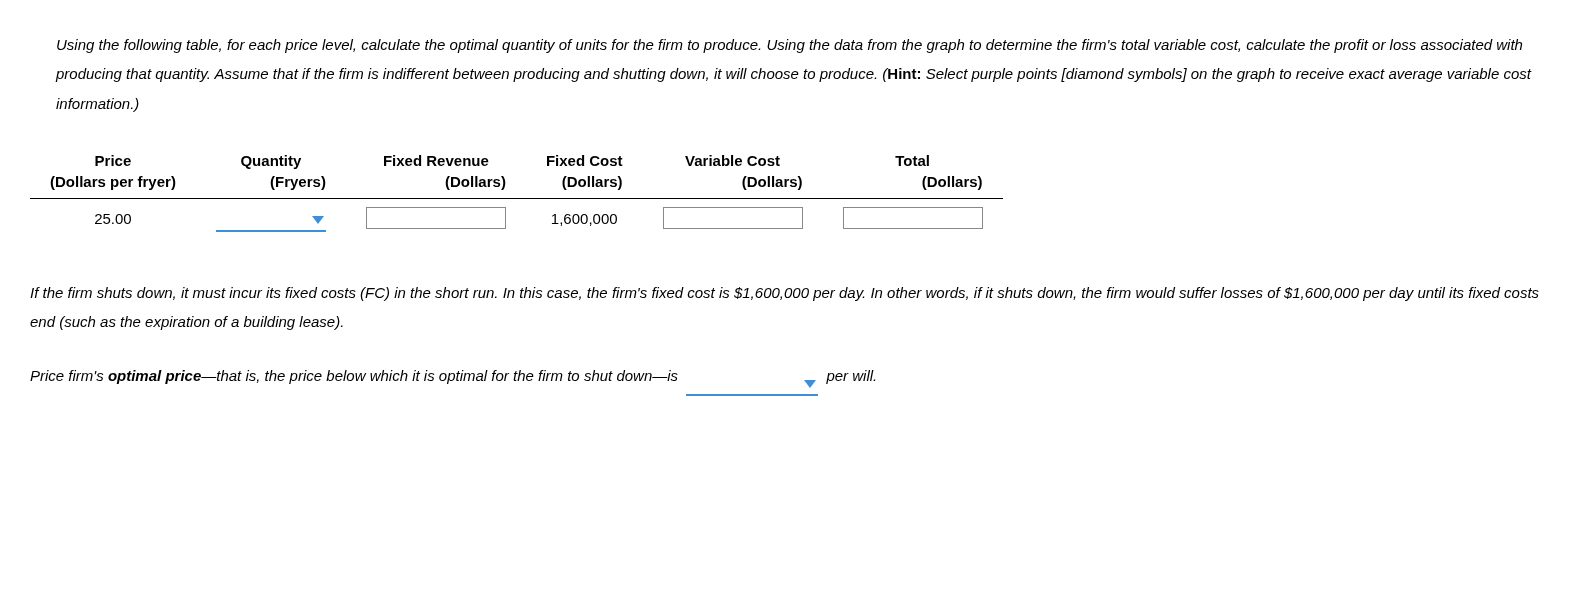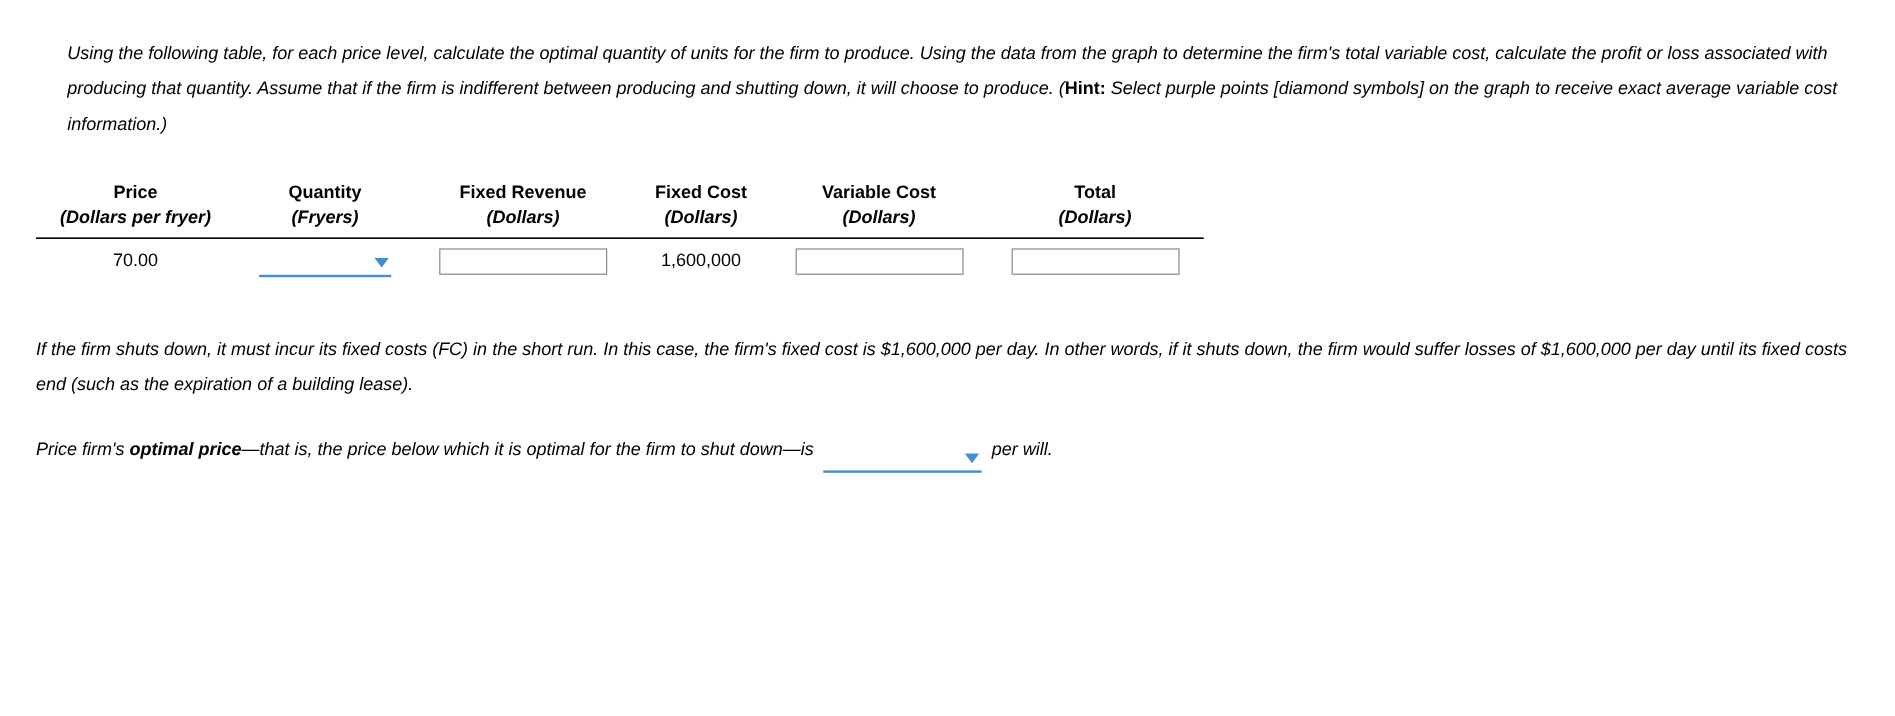--- a/index.html
+++ b/index.html
@@ -24,23 +24,23 @@
     border-collapse: collapse;
     margin-bottom: 40px;
   }
   table.data-table th {
     font-weight: bold;
     text-align: center;
     padding: 2px 20px;
     line-height: 1.4;
   }
   table.data-table th .sub {
-    font-style: italic;
     font-weight: bold;
     display: block;
+    text-align: right;
   }
   table.data-table thead tr:last-child th {
     border-bottom: 1.5px solid #000;
     padding-bottom: 6px;
   }
   table.data-table td {
     text-align: center;
     padding: 6px 20px;
     line-height: 1.3;
   }
@@ -131,21 +131,21 @@
         <span class="sub">(Dollars)</span>
       </th>
       <th>
         <span>Total</span>
         <span class="sub">(Dollars)</span>
       </th>
     </tr>
   </thead>
   <tbody>
     <tr>
-      <td>70.00</td>
+      <td>25.00</td>
       <td><span class="dropdown">
             <span></span>
             <span class="caret"></span>
           </span></td>
       <td><input class="text-input" value="" style=""></td>
       <td>1,600,000</td>
       <td><input class="text-input" value="" style=""></td>
       <td><input class="text-input" value="" style=""></td>
     </tr>
   </tbody>

